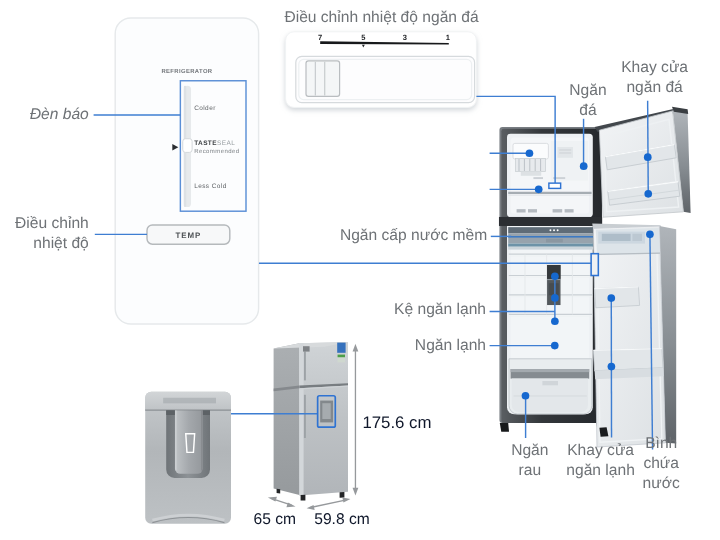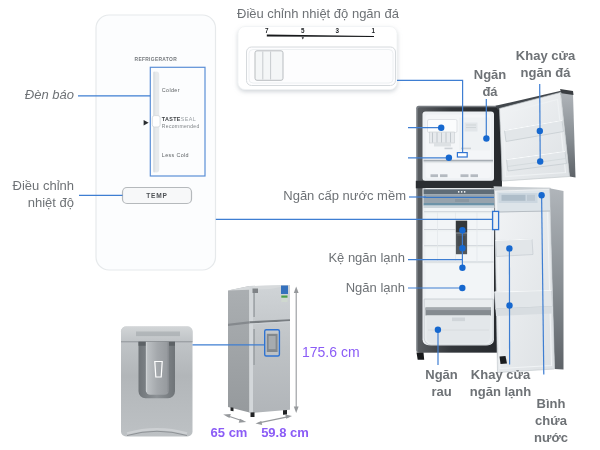--- a/index.html
+++ b/index.html
@@ -1,21 +1,21 @@
 <!DOCTYPE html>
 <html><head>
 <meta charset="utf-8">
 <style>
   html,body{margin:0;padding:0;background:#fff;}
   #stage{position:relative;width:600px;height:450px;background:#fff;overflow:hidden;
          font-family:"Liberation Sans",sans-serif;}
   .lb{position:absolute;color:#6e7276;font-size:13px;line-height:17px;white-space:nowrap;}
   .ra{text-align:right;}
-  .ctr{text-align:center;font-weight:bold;}
-  .dim{color:#8b5cf6;}
+  .ctr{text-align:center;}
+  .dim{color:#0f172a;}
   svg{position:absolute;left:0;top:0;}
 </style>
 </head>
 <body>
 <div id="stage">
 <svg width="600" height="450" viewBox="0 0 600 450">
 <defs>
   <filter id="fShadow" x="-15%" y="-15%" width="130%" height="140%">
     <feDropShadow dx="0" dy="2" stdDeviation="2.2" flood-color="#aeb6bd" flood-opacity="0.55"></feDropShadow>
   </filter>
@@ -329,17 +329,17 @@
 <div class="lb ra" style="right:526px;top:86px;font-style:italic;">Đèn báo</div>
 <div class="lb ra" style="right:526px;top:177px;">Điều chỉnh<br>nhiệt độ</div>
 <div class="lb" style="left:237px;top:5px;">Điều chỉnh nhiệt độ ngăn đá</div>
 <div class="lb ra" style="right:194px;top:187px;">Ngăn cấp nước mềm</div>
 <div class="lb ra" style="right:195px;top:249px;">Kệ ngăn lạnh</div>
 <div class="lb ra" style="right:195px;top:279px;">Ngăn lạnh</div>
 <div class="lb ctr" style="left:460px;width:60px;top:66px;">Ngăn<br>đá</div>
 <div class="lb ctr" style="left:505px;width:81px;top:47px;">Khay cửa<br>ngăn đá</div>
 <div class="lb ctr" style="left:411px;width:61px;top:366px;">Ngăn<br>rau</div>
 <div class="lb ctr" style="left:460px;width:81px;top:366px;">Khay cửa<br>ngăn lạnh</div>
-<div class="lb ctr" style="left:521px;width:60px;top:395px;">Bình<br>chứa<br>nước</div>
+<div class="lb ctr" style="left:521px;width:60px;top:360px;">Bình<br>chứa<br>nước</div>
 <div class="lb dim" style="left:302px;top:344px;font-size:14px;">175.6 cm</div>
 <div class="lb dim ctr" style="left:199px;width:60px;top:424px;">65 cm</div>
 <div class="lb dim ctr" style="left:255px;width:60px;top:424px;">59.8 cm</div>
 </div>
 
 </body></html>

